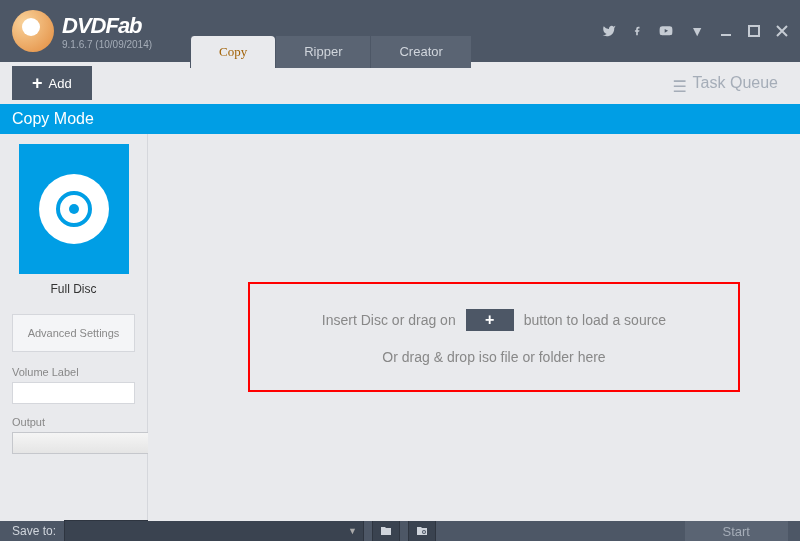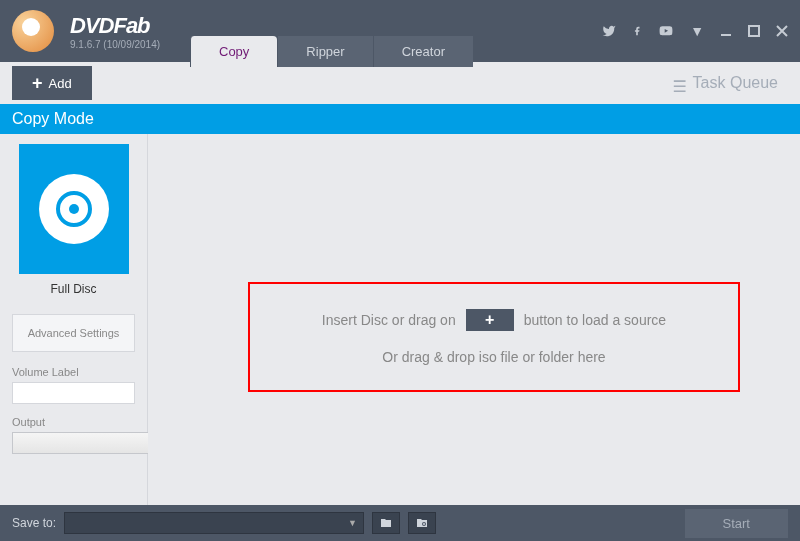--- a/index.html
+++ b/index.html
@@ -1,29 +1,29 @@
 <!DOCTYPE html>
 <html><head>
 <meta charset="utf-8">
 <style>
 * { margin: 0; padding: 0; box-sizing: border-box; font-family: Arial, sans-serif; }
 body { width: 800px; height: 541px; background: #fff; overflow: hidden; }
 .window { width: 800px; height: 541px; display: flex; flex-direction: column; background: #e9eaed; }
 .titlebar { height: 62px; background: #4d5766; display: flex; align-items: center; padding: 0 12px; }
-.logo-area { display: flex; align-items: center; gap: 16px; }
+.logo-area { display: flex; align-items: center; gap: 8px; }
 .logo-icon { width: 42px; height: 42px; border-radius: 50%; background: radial-gradient(circle at 30% 30%, #f9d29a, #e28b3e); position: relative; overflow: hidden; }
 .logo-icon::after { content: ''; position: absolute; top: 8px; left: 10px; width: 18px; height: 18px; background: #fff; border-radius: 50%; }
 .logo-text { color: #fff; }
 .logo-title { font-size: 22px; font-weight: bold; font-style: italic; letter-spacing: -1px; }
 .logo-version { font-size: 10px; color: #a5adb8; }
 .titlebar-icons { margin-left: auto; display: flex; gap: 16px; align-items: center; }
 .titlebar-icons span { color: #c5cbd3; cursor: pointer; font-size: 14px; display: inline-flex; align-items: center; }
 .tabs { display: flex; background: #4d5766; margin-left: 190px; position: absolute; top: 36px; }
 .tab { padding: 8px 28px 8px; color: #d0d5dc; font-size: 13px; cursor: pointer; background: #5a6473; border-left: 1px solid #4d5766; }
-.tab.active { background: #e9eaed; color: #701a75; border-radius: 4px 4px 0 0; }
+.tab.active { background: #e9eaed; color: #a16207; border-radius: 4px 4px 0 0; font-family: Liberation Serif, serif; }
 .header-row { position: relative; height: 0; }
 .toolbar { height: 42px; background: #e9eaed; display: flex; align-items: center; padding: 0 12px; border-bottom: 0; }
 .add-btn { background: #4d5766; color: #fff; padding: 8px 20px; font-size: 13px; display: flex; align-items: center; gap: 6px; cursor: pointer; }
 .plus-white { font-size: 18px; font-weight: bold; line-height: 1; }
 .task-queue-btn { margin-left: auto; color: #a5adb8; font-size: 16px; display: flex; align-items: center; gap: 6px; cursor: pointer; padding: 6px 10px; }
 .grid-icon { display: inline-block; width: 14px; height: 12px; }
 .grid-icon::before { content: '☰'; color: #a5adb8; }
 .mode-bar { background: #009ee5; color: #fff; padding: 6px 12px; font-size: 16px; }
 .body-area { flex: 1; display: flex; background: #e9eaed; }
 .sidebar { width: 148px; padding: 10px 12px; border-right: 1px solid #d5d7dc; display: flex; flex-direction: column; }
@@ -36,21 +36,21 @@
 .field-label { font-size: 11px; color: #888; margin-bottom: 4px; }
 .text-input { width: 100%; height: 22px; border: 1px solid #d5d7dc; background: #fff; margin-bottom: 12px; padding: 0 4px; font-size: 11px; }
 .select-row { display: flex; }
 .select-input { flex: 1; height: 22px; border: 1px solid #c5c7cc; background: linear-gradient(#f5f5f5, #e5e5e5); padding: 0 4px; font-size: 11px; }
 .select-arrow { width: 20px; height: 22px; border: 1px solid #c5c7cc; border-left: 0; background: linear-gradient(#f5f5f5, #e5e5e5); display: flex; align-items: center; justify-content: center; font-size: 9px; color: #666; cursor: pointer; }
 .main-panel { flex: 1; position: relative; background: #e9eaed; }
 .drop-zone { position: absolute; top: 148px; left: 100px; right: 60px; height: 110px; border: 2px solid #ff0000; display: flex; flex-direction: column; align-items: center; justify-content: center; gap: 18px; }
 .drop-line1 { display: flex; align-items: center; gap: 10px; color: #888; font-size: 14px; }
 .inline-plus { background: #4d5766; color: #fff; width: 48px; height: 22px; display: flex; align-items: center; justify-content: center; font-size: 16px; font-weight: bold; cursor: pointer; }
 .drop-line2 { color: #888; font-size: 14px; }
-.status-bar { height: 36px; background: #4d5766; display: flex; align-items: center; padding: 0 12px; gap: 8px; }
+.status-bar { height: 20px; background: #4d5766; display: flex; align-items: center; padding: 0 12px; gap: 8px; }
 .save-label { color: #d0d5dc; font-size: 12px; }
 .save-select { width: 300px; height: 22px; background: #3a4350; border: 1px solid #2e3540; display: flex; align-items: center; justify-content: flex-end; padding: 0 6px; cursor: pointer; }
 .save-select span { color: #aaa; font-size: 9px; }
 .icon-btn { width: 28px; height: 22px; background: #3a4350; border: 1px solid #2e3540; display: flex; align-items: center; justify-content: center; color: #d0d5dc; cursor: pointer; font-size: 12px; }
 .start-btn { margin-left: auto; background: #5a6473; color: #a5adb8; padding: 7px 38px; font-size: 13px; cursor: pointer; }
 </style>
 </head>
 <body>
 
 <div class="window">

